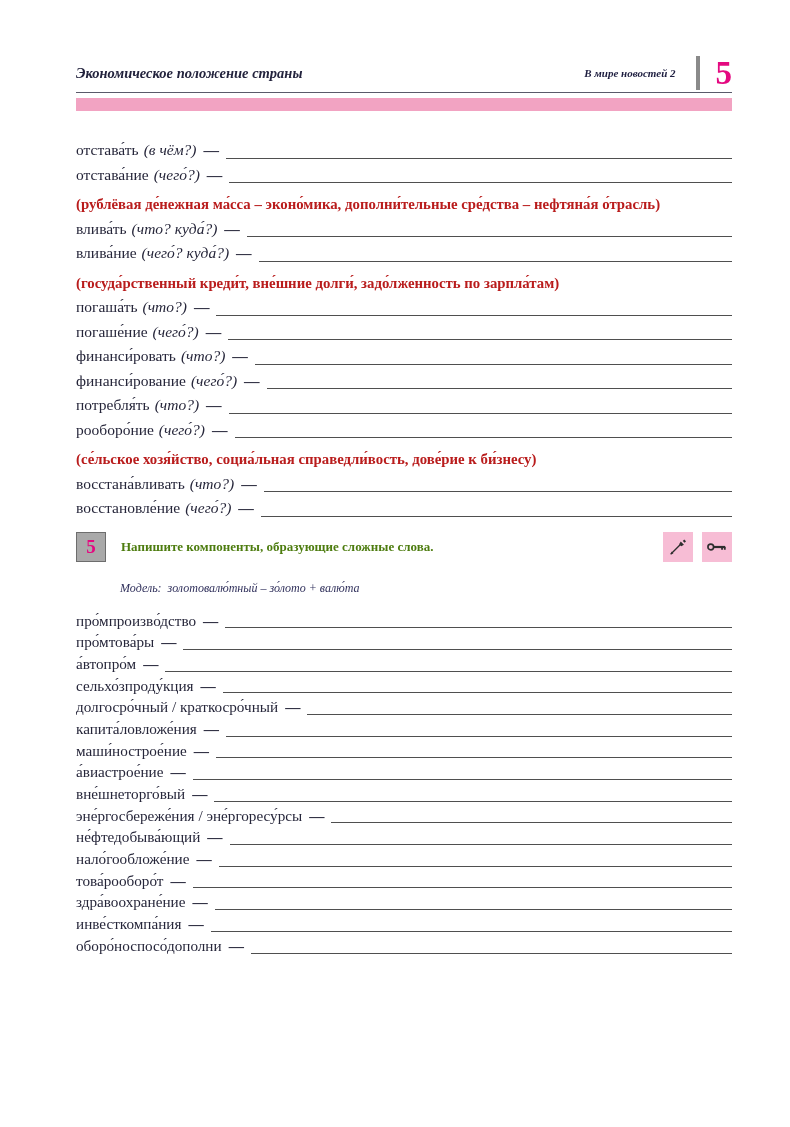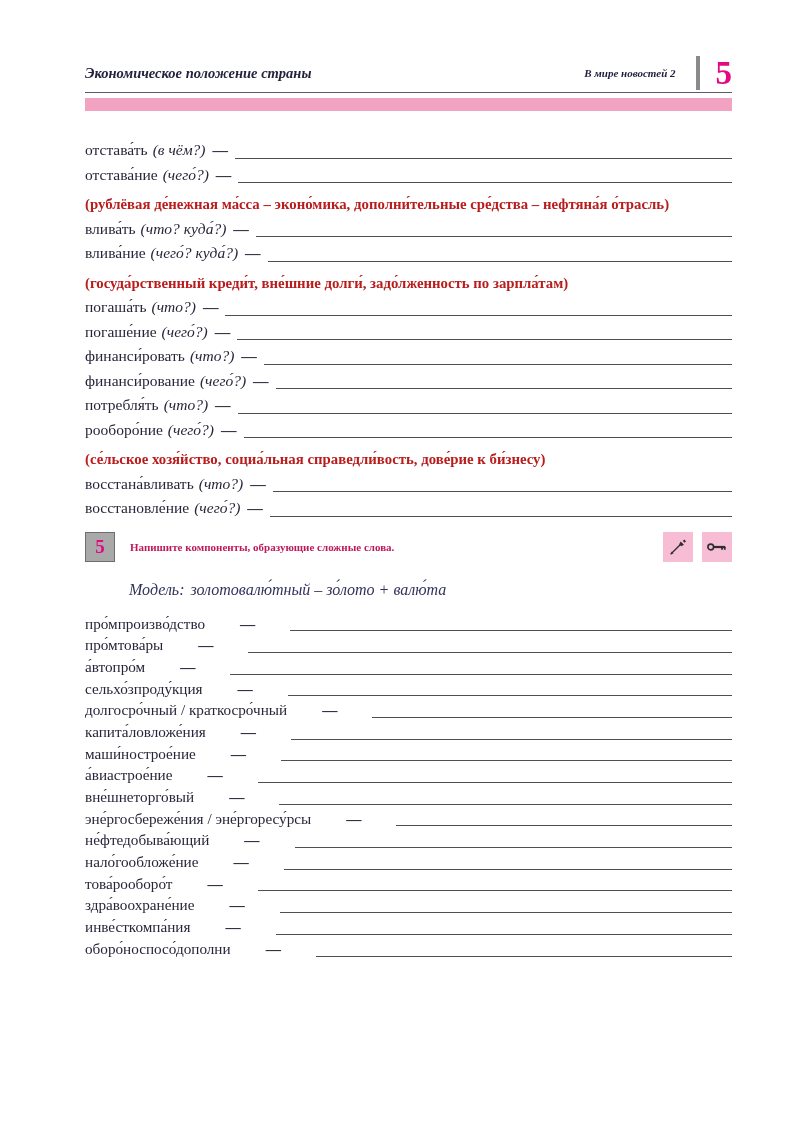--- a/index.html
+++ b/index.html
@@ -5,21 +5,21 @@
   * { margin:0; padding:0; box-sizing:border-box; }
   html,body { background:#ffffff; }
   .page {
     position:relative;
     width:790px; height:1127px;
     background:#ffffff;
     font-family:"Liberation Serif", serif;
     color:#26263a;
     overflow:hidden;
   }
-  .content { position:absolute; left:85px; right:58px; top:0; }
+  .content { position:absolute; left:76px; right:58px; top:0; }
 
   
   .header-row {
     display:flex; align-items:center;
     padding-top:56px;
   }
   .section-title {
     font-style:italic; font-weight:bold;
     font-size:14.5px; color:#23233d;
   }
@@ -62,39 +62,39 @@
   
   .ex-header { display:flex; align-items:center; margin-top:11px; }
   .ex-num-box {
     width:30px; height:30px; background:#a9a9a9;
     border:1.5px solid #6d6d6d;
     display:flex; align-items:center; justify-content:center;
     font-weight:bold; font-size:19px; color:#e40980;
     flex:0 0 auto;
   }
   .ex-instruction {
-    font-weight:bold; font-size:11px; color:#be185d;
+    font-weight:bold; font-size:13px; color:#4d7c0f;
     margin-left:15px; flex:1;
   }
   .ex-icons { display:flex; gap:9px; }
   .icon-box {
     width:30px; height:30px; background:#f7bdd5;
     display:flex; align-items:center; justify-content:center;
     flex:0 0 auto;
   }
   .icon-box svg { width:22px; height:22px; }
 
   .model-line {
     margin:19px 0 12px 44px;
-    font-style:italic; font-size:16px; color:#31315c;
+    font-style:italic; font-size:12px; color:#31315c;
   }
   .model-label { margin-right:6px; }
 
   .word-list { margin-top:14px; font-size:15.2px; }
-  .wentry { line-height:21.7px; height:21.7px;gap:28px; }
+  .wentry { line-height:21.7px; height:21.7px; }
   .wentry .blank { margin-bottom:3px; }
 </style>
 </head>
 <body>
 
 <div class="page">
   <div class="content">
 
     <div class="header-row">
       <span class="section-title">Экономическое положение страны</span>

